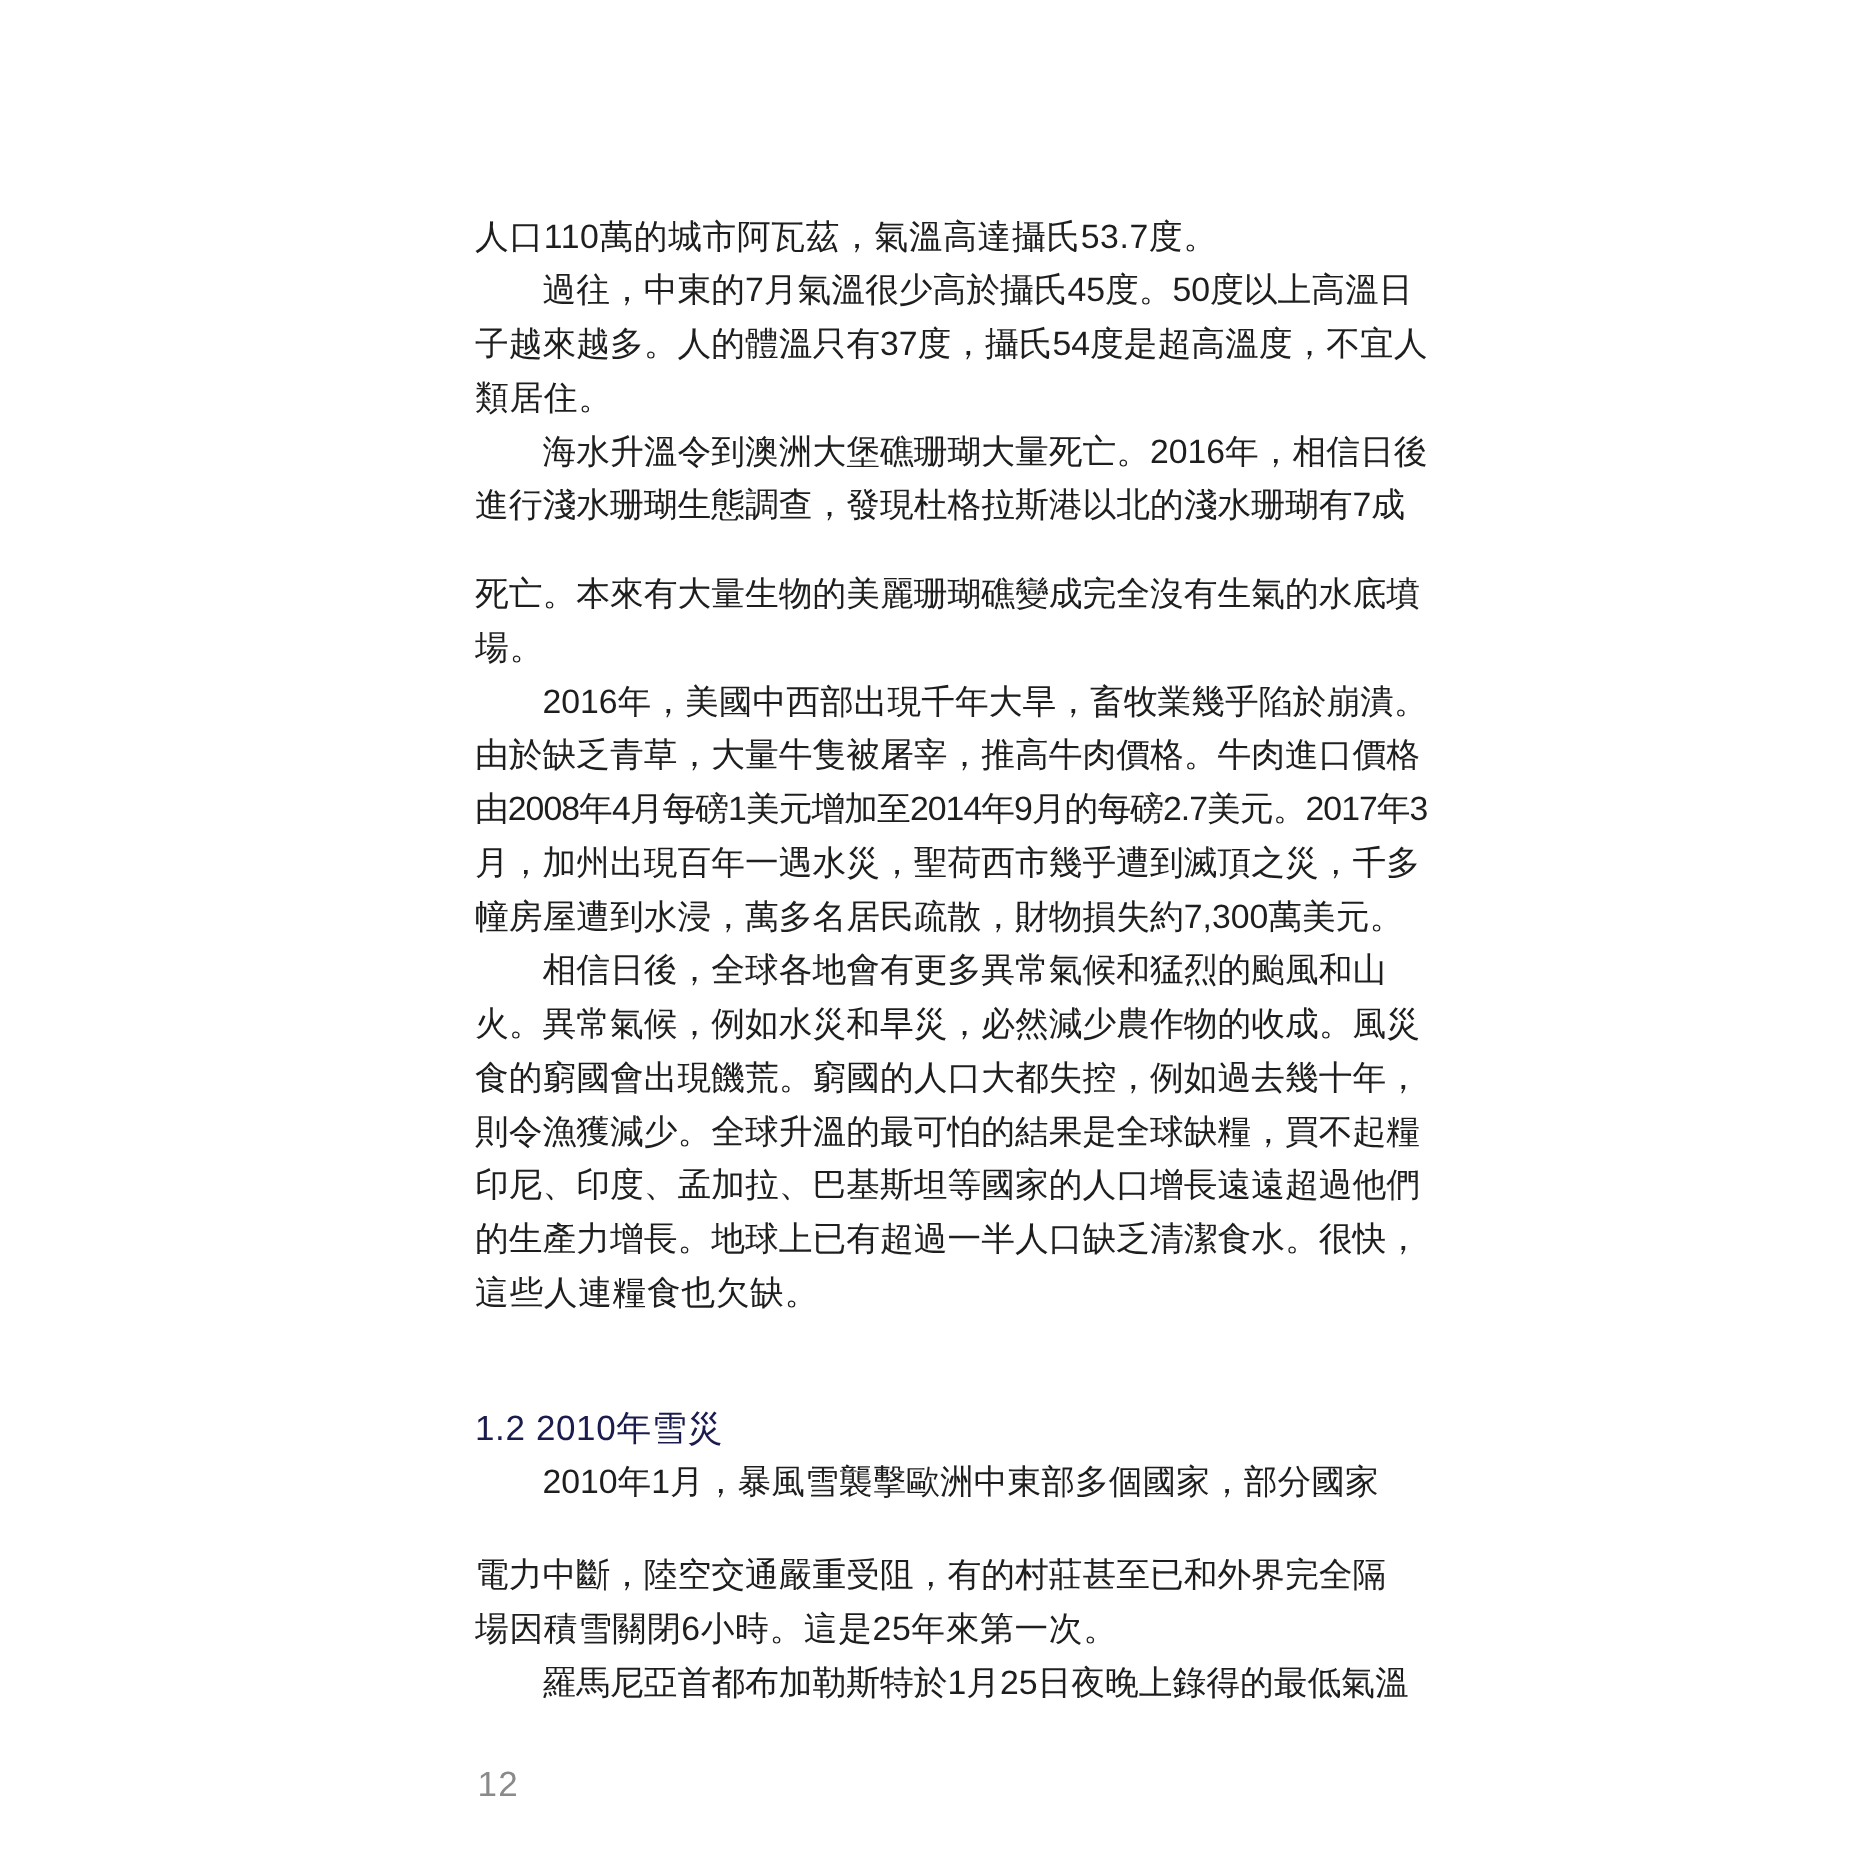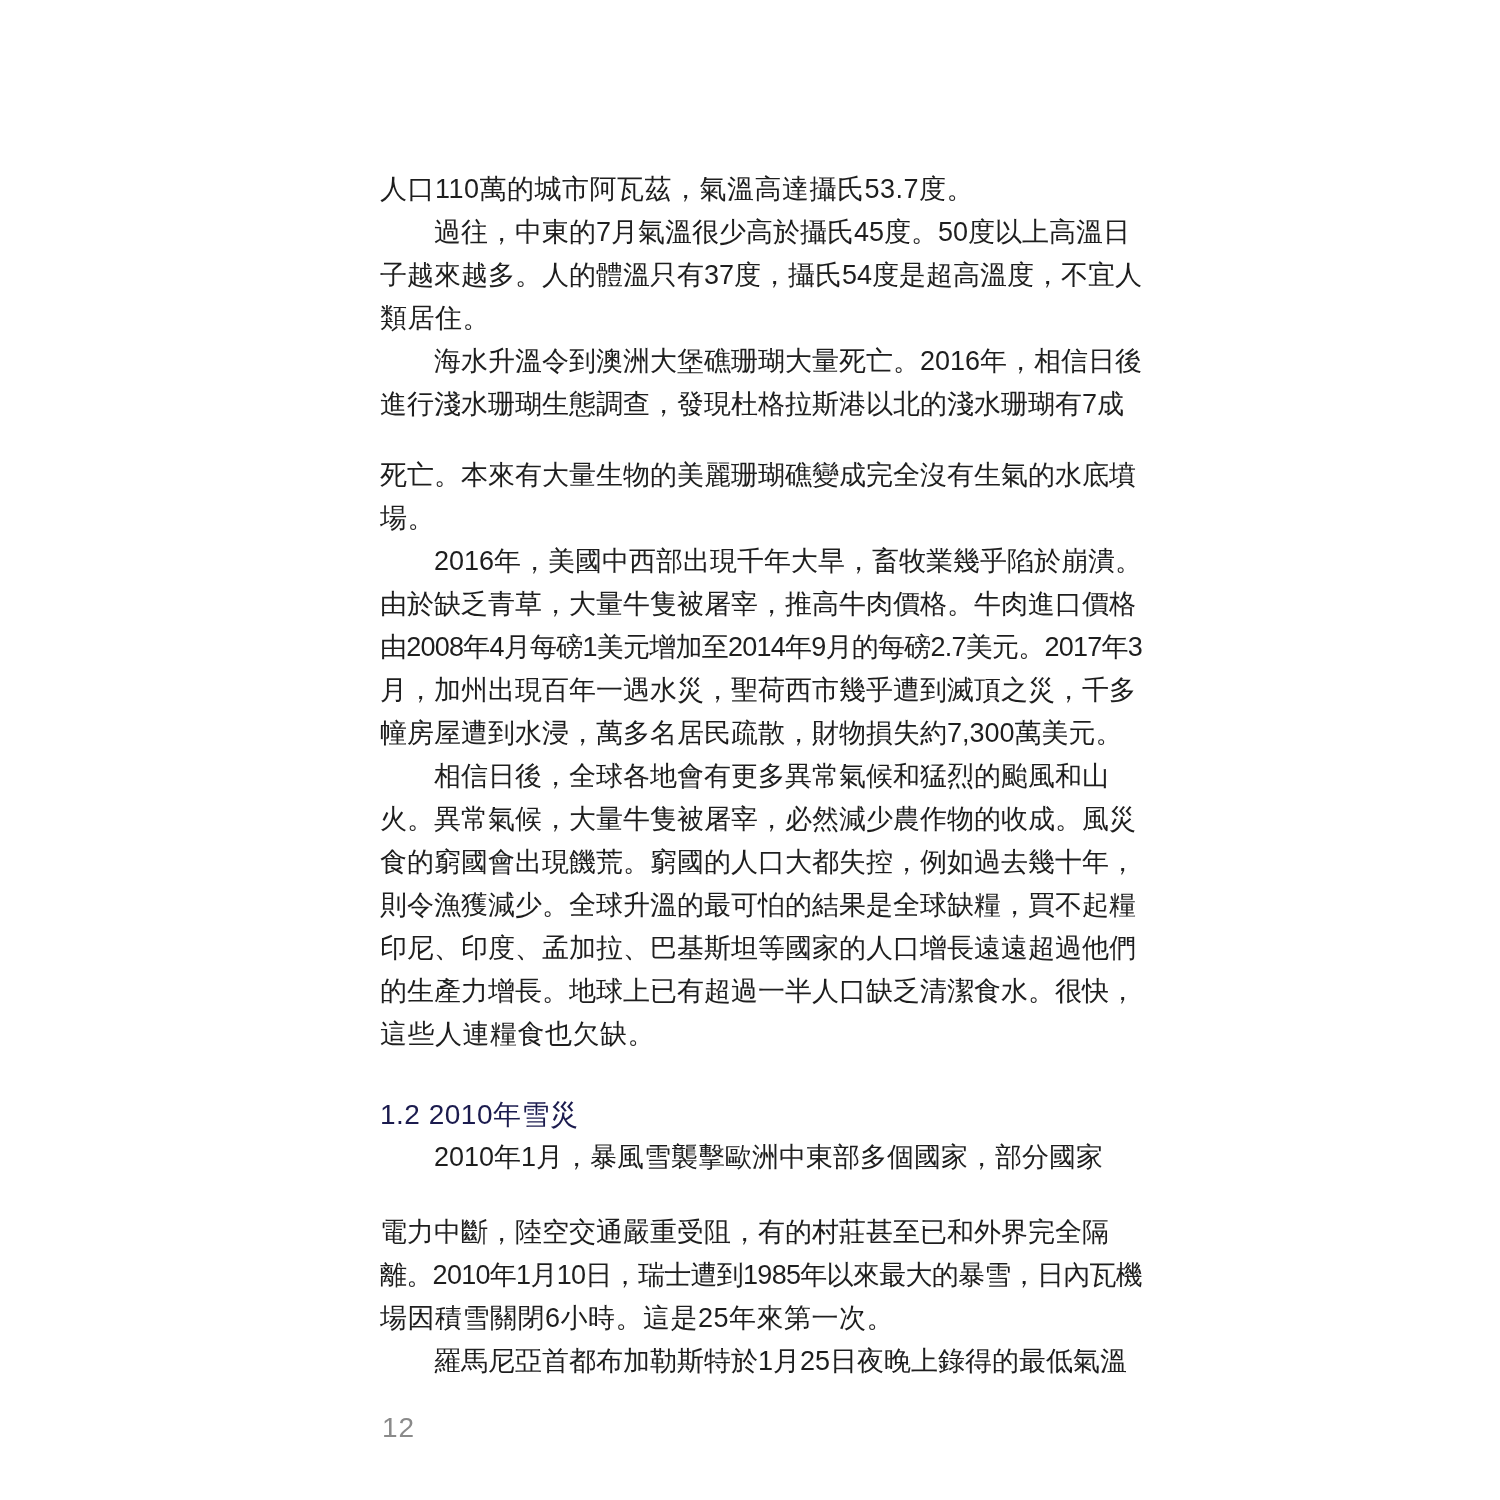--- a/index.html
+++ b/index.html
@@ -31,21 +31,21 @@
   }
   .line {
     height: 43px;
     white-space: nowrap;
     overflow: visible;
   }
   .indent {
     text-indent: 54px;
   }
   .section-heading {
-    margin-top: 37px;
+    margin-top: 65px;
     height: 43px;
     white-space: nowrap;
     color: var(--heading-color, #1b1b4e);
     font-size: 28px;
   }
   .page-number {
     position: absolute;
     left: 382px;
     top: 1412px;
     font-size: 28px;
@@ -71,32 +71,31 @@
     <div class="line jline" style="letter-spacing: 0px; margin-top: 28px;">死亡。本來有大量生物的美麗珊瑚礁變成完全沒有生氣的水底墳</div>
     <div class="line">場。</div>
 
     <div class="line indent jline" style="letter-spacing: 0px;">2016年，美國中西部出現千年大旱，畜牧業幾乎陷於崩潰。</div>
     <div class="line jline" style="letter-spacing: 0px;">由於缺乏青草，大量牛隻被屠宰，推高牛肉價格。牛肉進口價格</div>
     <div class="line jline" style="letter-spacing: -0.76px;">由2008年4月每磅1美元增加至2014年9月的每磅2.7美元。2017年3</div>
     <div class="line jline" style="letter-spacing: 0px;">月，加州出現百年一遇水災，聖荷西市幾乎遭到滅頂之災，千多</div>
     <div class="line jline" style="letter-spacing: 0px;">幢房屋遭到水浸，萬多名居民疏散，財物損失約7,300萬美元。</div>
 
     <div class="line indent jline" style="letter-spacing: 0px;">相信日後，全球各地會有更多異常氣候和猛烈的颱風和山</div>
-    <div class="line jline" style="letter-spacing: 0px;">火。異常氣候，大量牛隻被屠宰，必然減少農作物的收成。風災</div>
+    <div class="line jline" style="letter-spacing: 0px;">火。異常氣候，例如水災和旱災，必然減少農作物的收成。風災</div>
     <div class="line jline" style="letter-spacing: 0px;">食的窮國會出現饑荒。窮國的人口大都失控，例如過去幾十年，</div>
     <div class="line jline" style="letter-spacing: 0px;">則令漁獲減少。全球升溫的最可怕的結果是全球缺糧，買不起糧</div>
     <div class="line jline" style="letter-spacing: 0px;">印尼、印度、孟加拉、巴基斯坦等國家的人口增長遠遠超過他們</div>
     <div class="line jline" style="letter-spacing: 0px;">的生產力增長。地球上已有超過一半人口缺乏清潔食水。很快，</div>
     <div class="line">這些人連糧食也欠缺。</div>
 
     <div class="section-heading">1.2 2010年雪災</div>
 
     <div class="line indent jline" style="letter-spacing: 0px;">2010年1月，暴風雪襲擊歐洲中東部多個國家，部分國家</div>
     <div class="line jline" style="letter-spacing: 0px; margin-top: 32px;">電力中斷，陸空交通嚴重受阻，有的村莊甚至已和外界完全隔</div>
-    <div class="line jline" style="letter-spacing: -0.71px;">離。2010年1月10日，瑞士遭到1985年以來最大的暴雪，日內瓦機</div>
     <div class="line">場因積雪關閉6小時。這是25年來第一次。</div>
 
     <div class="line indent jline" style="letter-spacing: 0px;">羅馬尼亞首都布加勒斯特於1月25日夜晚上錄得的最低氣溫</div>
 
   </div>
 
   <div class="page-number">12</div>
 
 </div>
 

